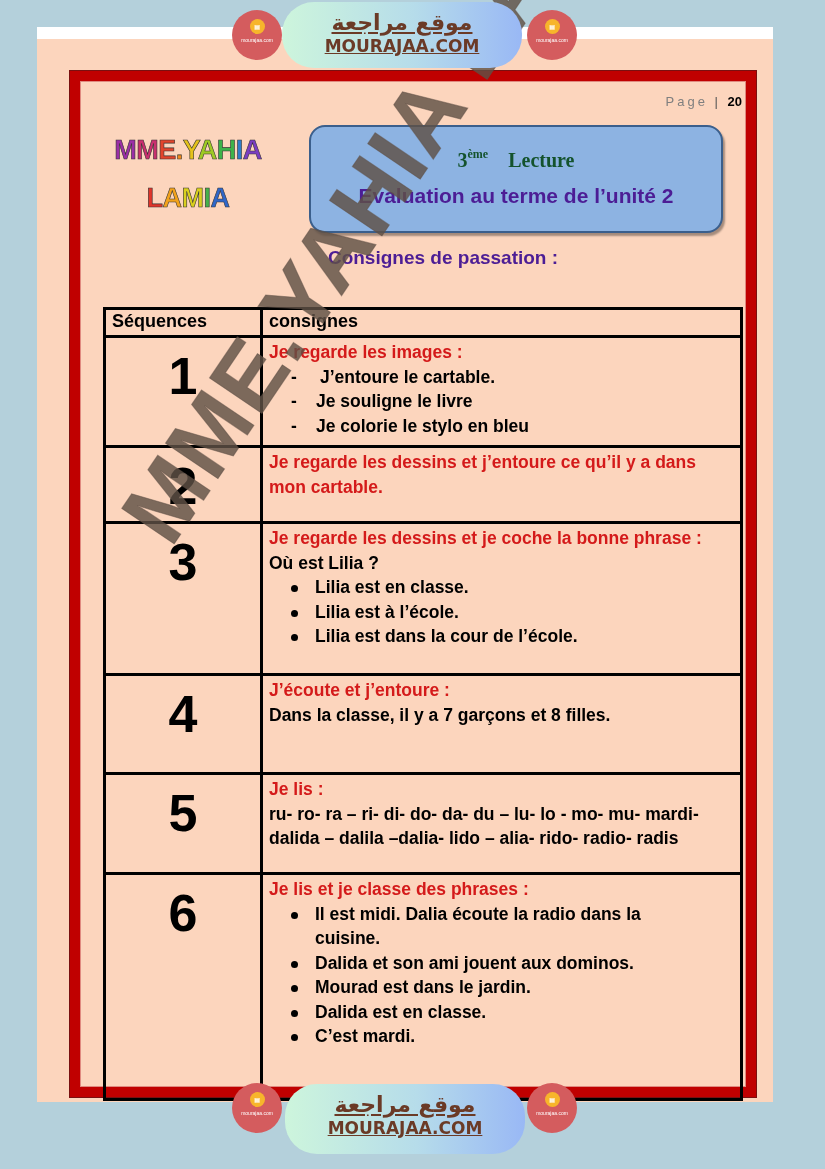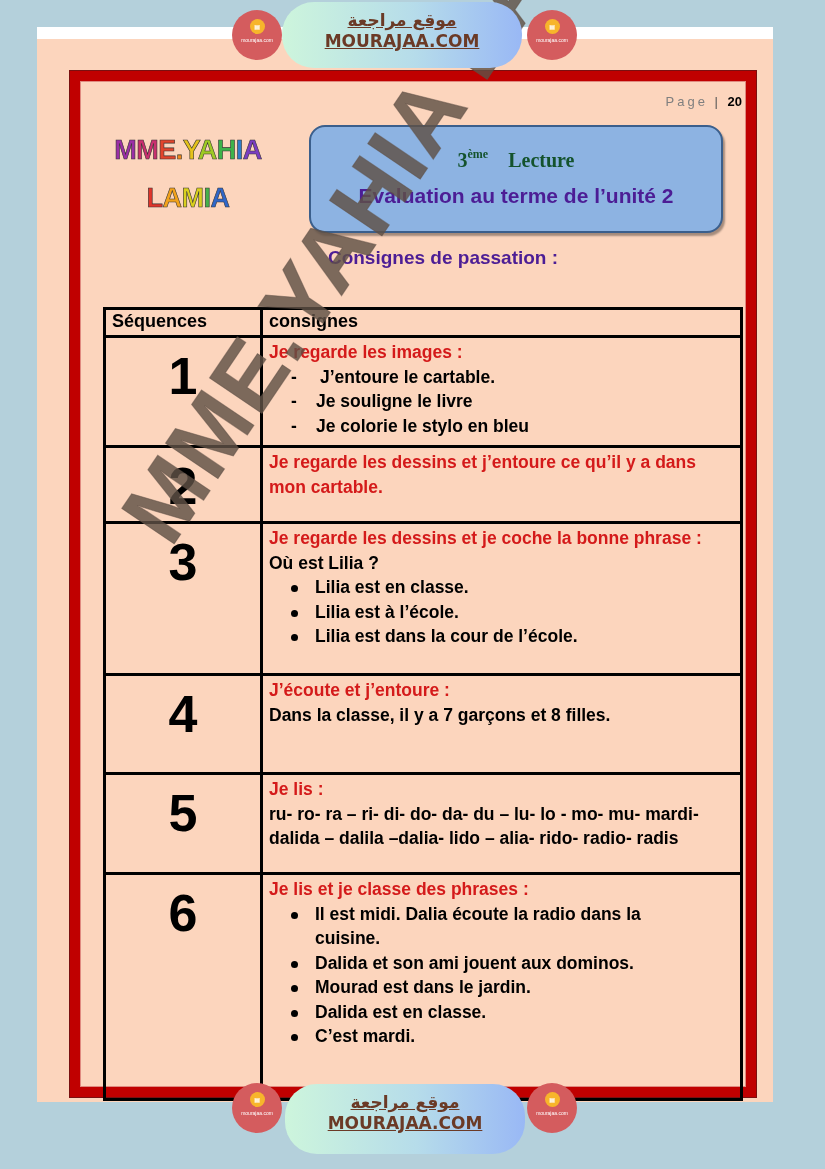--- a/index.html
+++ b/index.html
@@ -96,21 +96,21 @@
     pointer-events: none;
     -webkit-text-stroke: 1px rgba(95,80,70,0.5);
   }
 
   .banner {
     position: absolute; width: 240px; height: 66px;
     border-radius: 32px;
     background: linear-gradient(90deg, #cdf5dc 0%, #b6dcea 55%, #99b8f5 100%);
     text-align: center;
   }
-  .banner .ar { font-family: "DejaVu Sans", sans-serif; font-size: 17px; font-weight: bold; color: #6b3a26; text-decoration: underline; margin-top: 8px; direction: rtl; }
+  .banner .ar { font-family: "DejaVu Sans", sans-serif; font-size: 22px; font-weight: bold; color: #6b3a26; text-decoration: underline; margin-top: 8px; direction: rtl; }
   .banner .en { font-family: "DejaVu Sans", sans-serif; font-size: 17px; font-weight: bold; color: #6b3a26; text-decoration: underline; margin-top: 1px; }
   .badge {
     position: absolute; width: 50px; height: 50px; border-radius: 50%;
     background: #d45c5e; text-align: center;
   }
   .badge .dot {
     width: 15px; height: 15px; border-radius: 50%; background: #f7b52b;
     margin: 9px auto 0 auto; display: flex; align-items: center; justify-content: center;
     font-size: 6px; color: #fff; font-weight: bold;
   }

